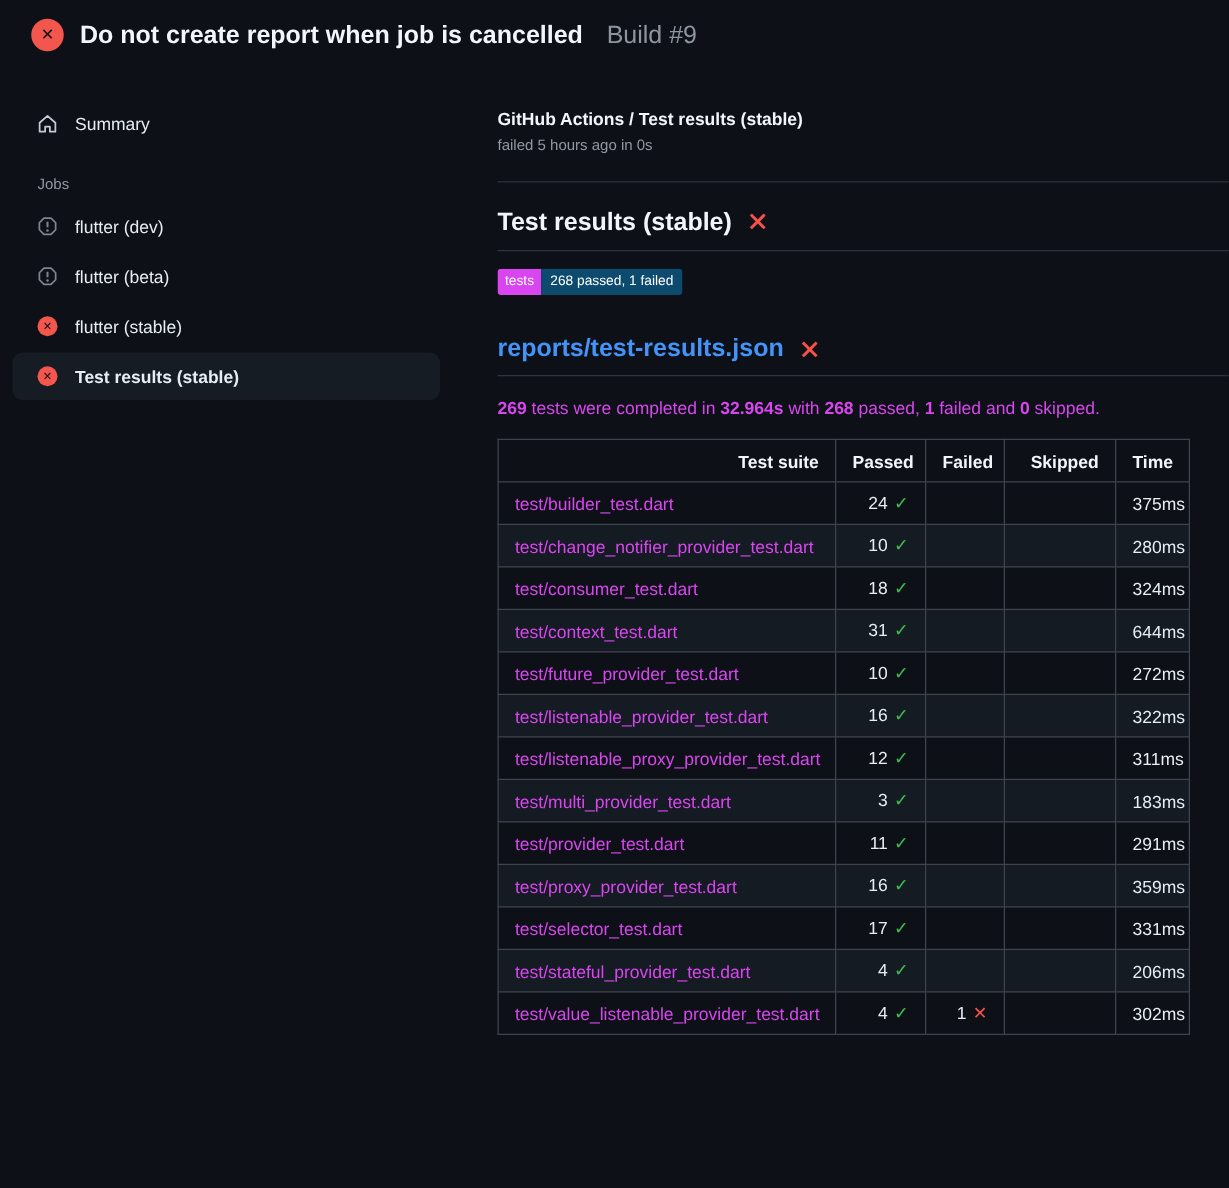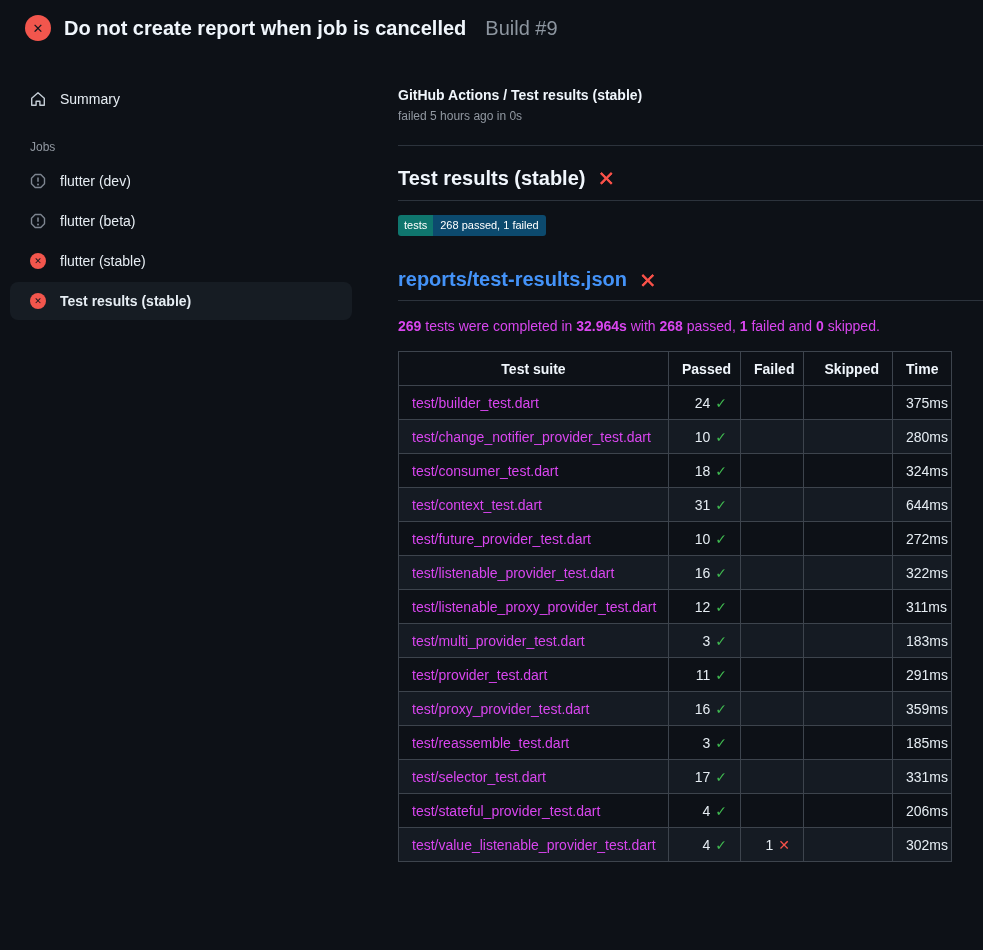--- a/index.html
+++ b/index.html
@@ -69,38 +69,38 @@
   }
   .x-glyph {
     color: #f85149; font-weight: 900; font-size: 21px; line-height: 1;
     text-shadow: 0 0 0.6px #f85149;
   }
 
   .badge {
     display: inline-flex; margin-top: 14px; border-radius: 3px;
     overflow: hidden; font-size: 11px; line-height: 1; color: #fff;
   }
-  .badge-label { background: #0f766e; padding: 5px 6px; }
+  .badge-label { background: #d946ef; padding: 5px 6px; }
   .badge-value { background: #0c4a6e; padding: 5px 7px; }
 
   .summary-line { margin: 17px 0; font-size: 14px; color: #d946ef; }
   .summary-line b { font-weight: 700; }
 
   
   table.results {
     border-collapse: collapse; width: 553px; font-size: 14px;
     table-layout: fixed;
   }
   .results th, .results td {
     border: 1px solid #3d444d; padding: 7px 13px; height: 34px;
   }
   .results th {
     font-weight: 700; color: #f0f6fc; text-align: right;
   }
-  .results th.col-suite { text-align: center; }
+  .results th.col-suite { text-align: right; }
   .results td { text-align: right; color: #e6edf3; }
   .results td.cell-suite { text-align: left; }
   .results tr:nth-child(even) td { background: #151b23; }
   .results a.suite-link { color: #d946ef; text-decoration: none; }
   .check-glyph { color: #3fb950; font-weight: 900; margin-left: 5px; font-size: 14px; }
   .cross-glyph { color: #f85149; font-weight: 900; margin-left: 5px; font-size: 14px; }
 </style>
 </head>
 <body>
 
@@ -256,27 +256,20 @@
             <td><span>291ms</span></td>
           </tr>
           <tr>
             <td class="cell-suite"><a href="#" class="suite-link">test/proxy_provider_test.dart</a></td>
             <td><span>16</span><span class="check-glyph">✓</span></td>
             <td></td>
             <td></td>
             <td><span>359ms</span></td>
           </tr>
           <tr>
-            <td class="cell-suite"><a href="#" class="suite-link">test/reassemble_test.dart</a></td>
-            <td><span>3</span><span class="check-glyph">✓</span></td>
-            <td></td>
-            <td></td>
-            <td><span>185ms</span></td>
-          </tr>
-          <tr>
             <td class="cell-suite"><a href="#" class="suite-link">test/selector_test.dart</a></td>
             <td><span>17</span><span class="check-glyph">✓</span></td>
             <td></td>
             <td></td>
             <td><span>331ms</span></td>
           </tr>
           <tr>
             <td class="cell-suite"><a href="#" class="suite-link">test/stateful_provider_test.dart</a></td>
             <td><span>4</span><span class="check-glyph">✓</span></td>
             <td></td>

